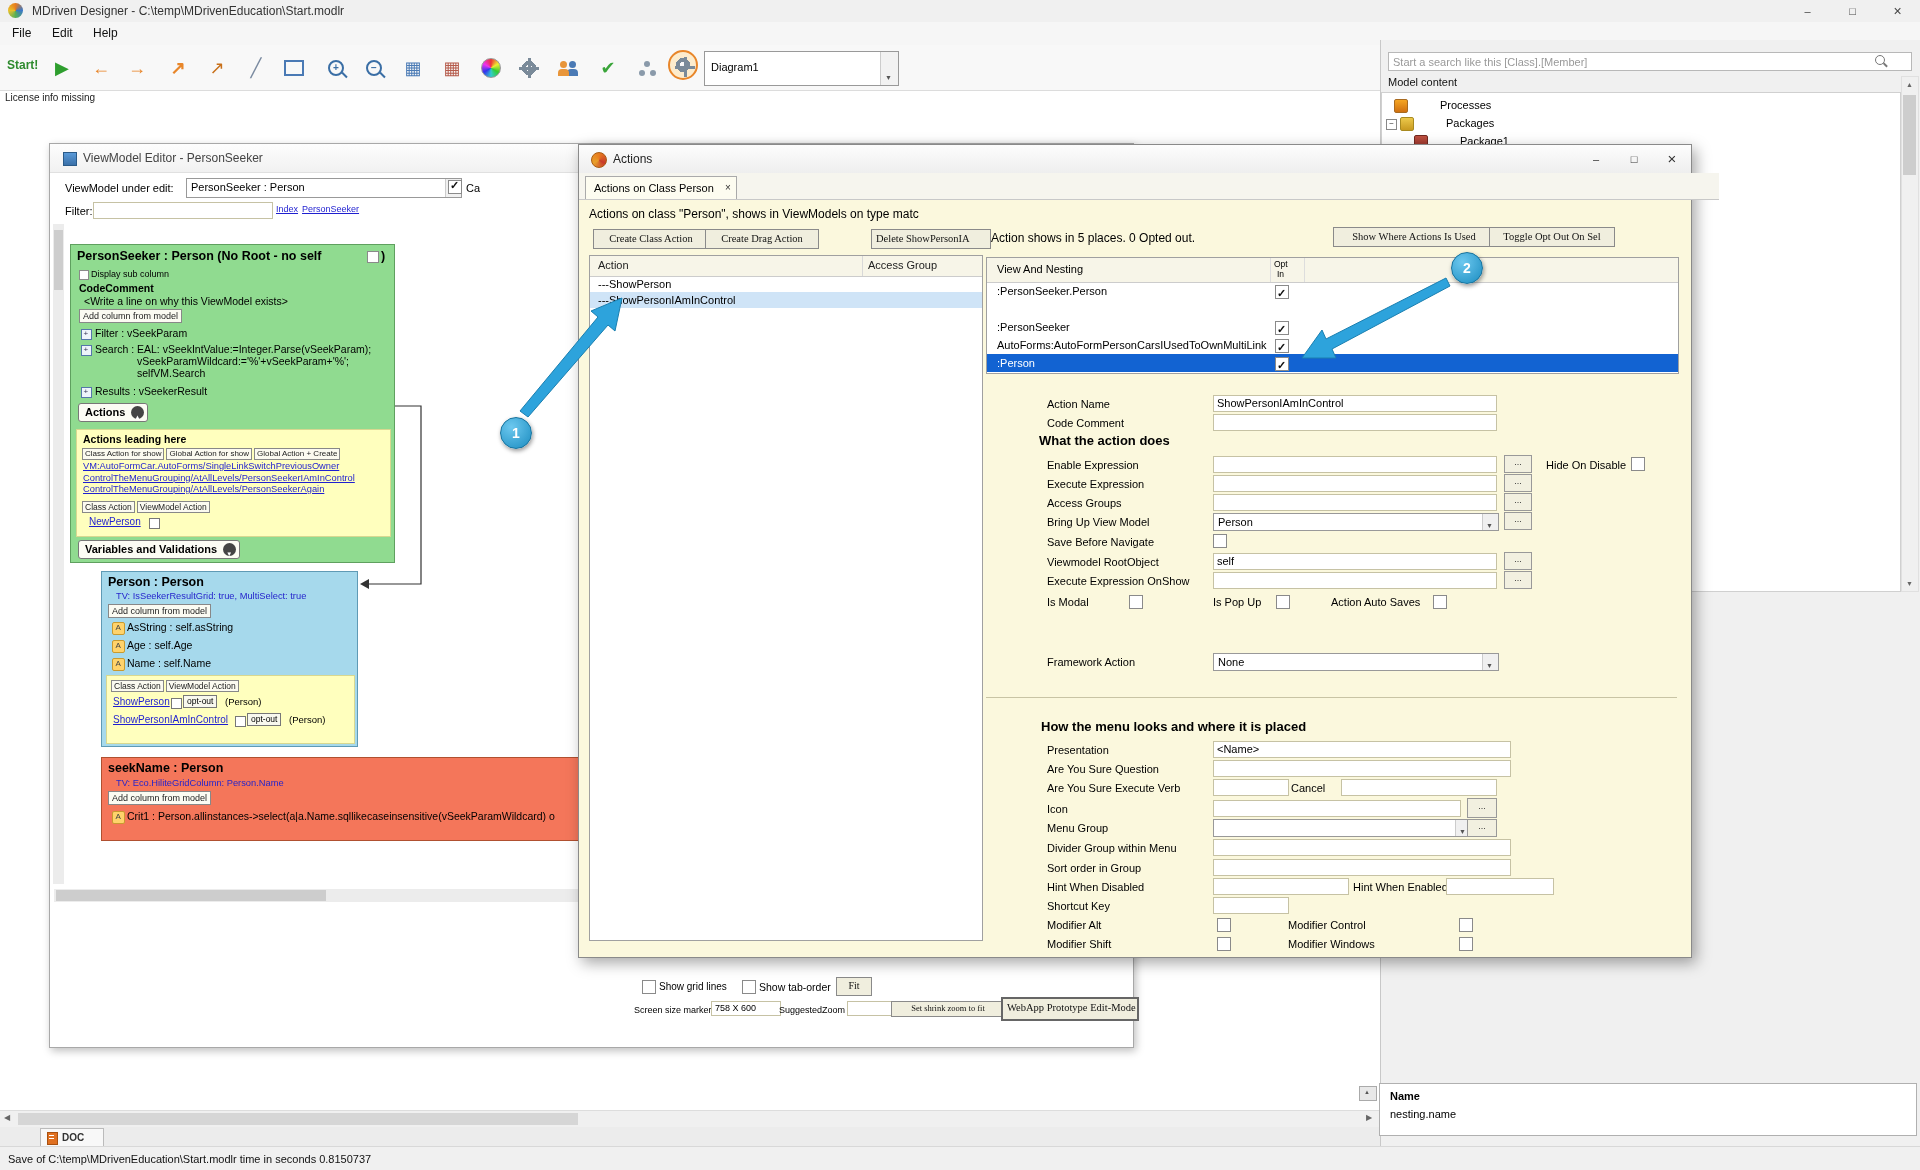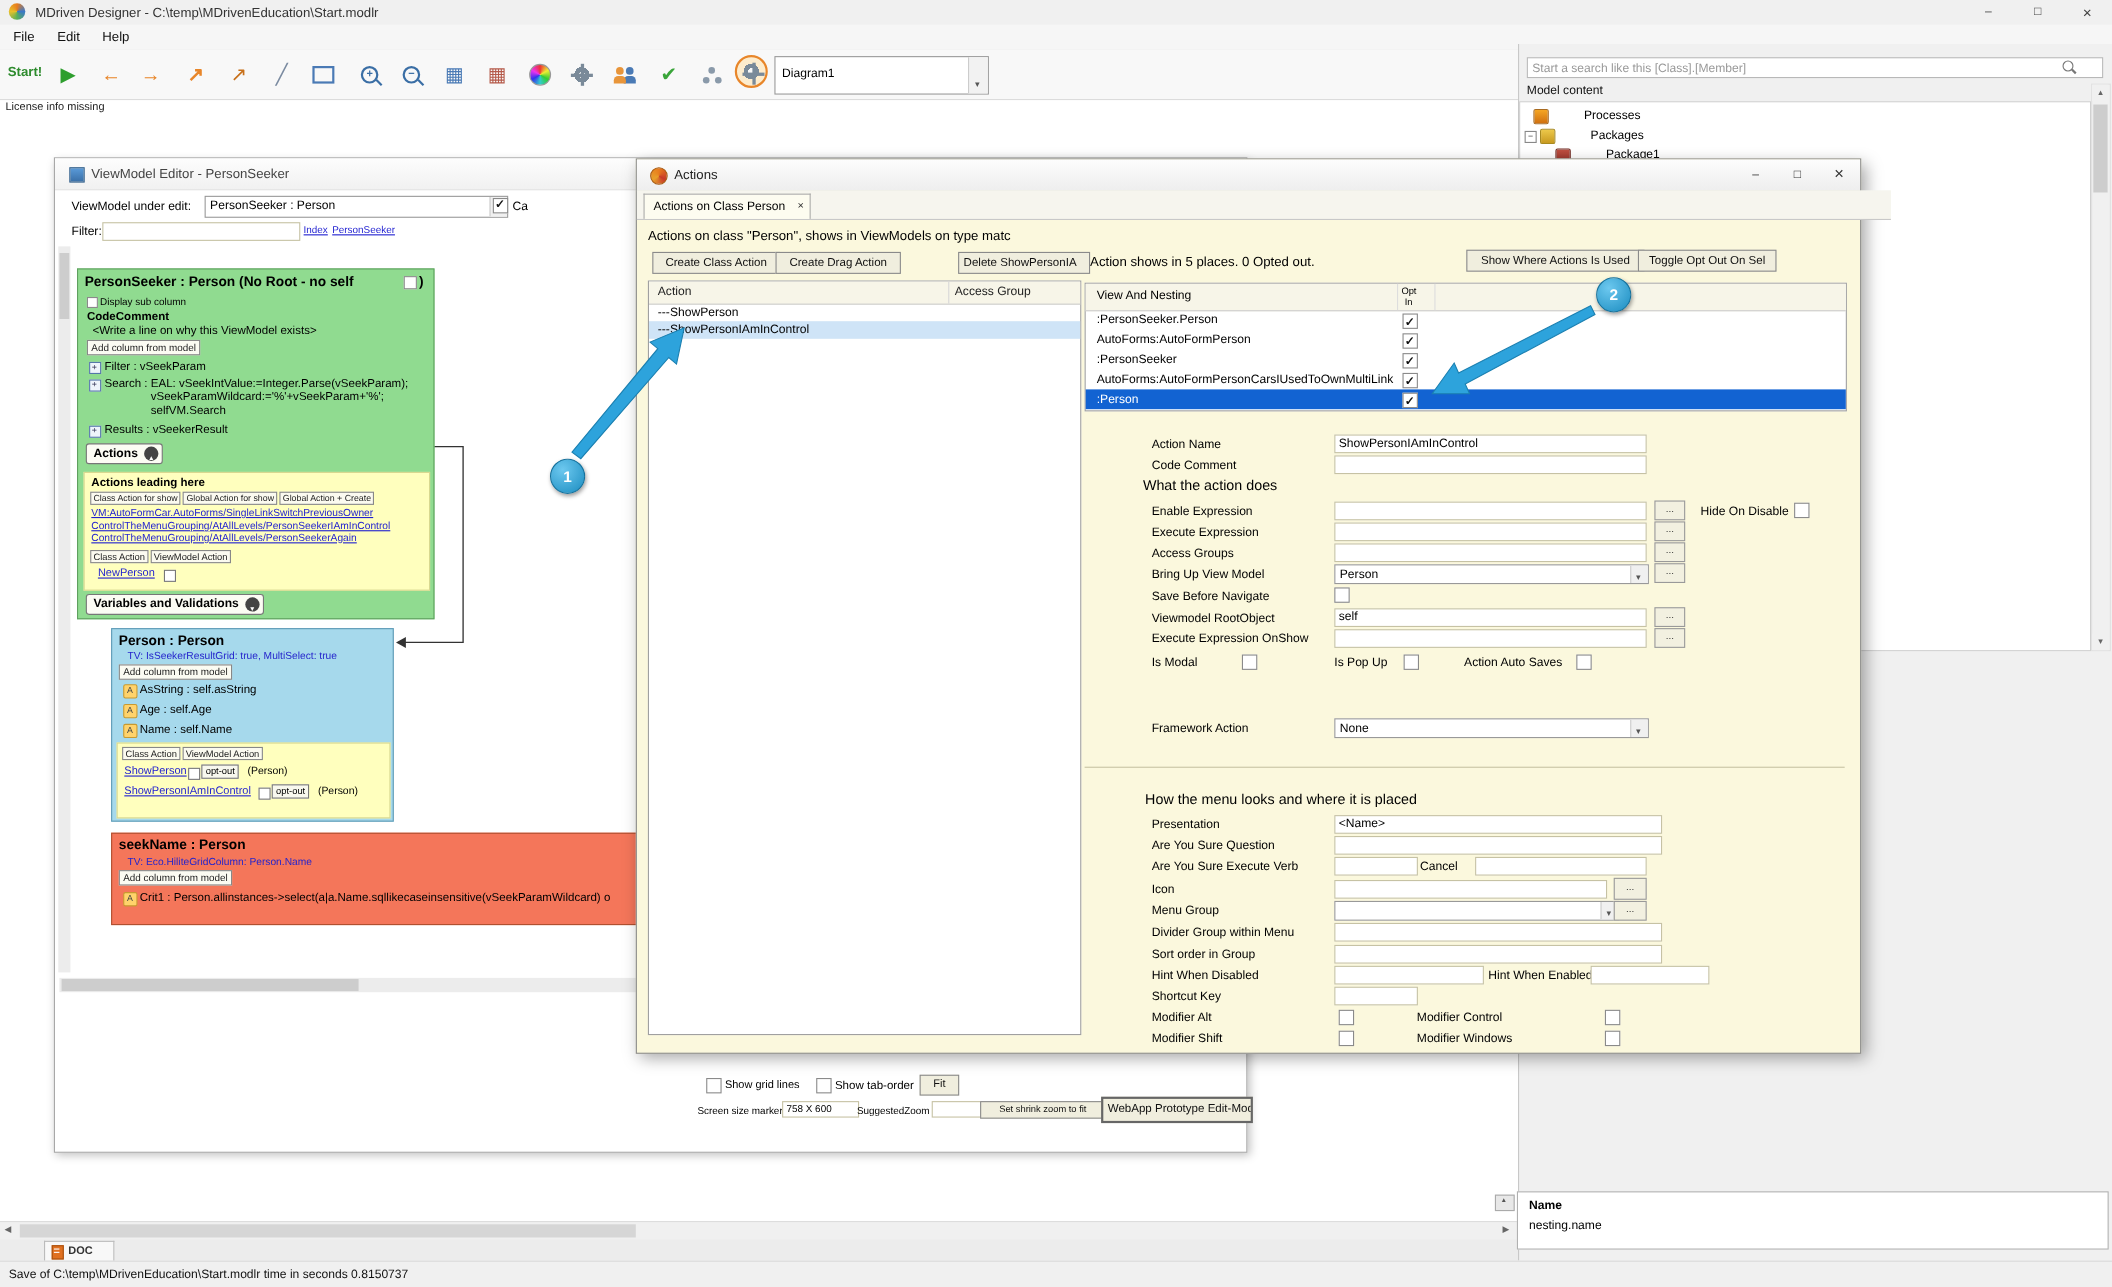--- a/index.html
+++ b/index.html
@@ -136,38 +136,38 @@
   .dwbtn{position:absolute;top:0;width:38px;height:28px;text-align:center;line-height:28px;font-size:11px;color:#333;cursor:pointer;}
   .dwbtn.wmin::after{content:"–";}
   .dwbtn.wmax::after{content:"□";}
   .dwbtn.wclose::after{content:"×";font-size:15px;}
   .dlgtabs{position:absolute;left:0;top:28px;width:100%;height:26px;background:#f6f5ee;border-bottom:1px solid #c8c8c8;padding-left:28px;}
   .dlgtab{position:absolute;left:6px;top:3px;height:22px;background:#fdfcf0;border:1px solid #aaa;border-bottom:none;
           font-size:11px;line-height:22px;padding:0 22px 0 8px;cursor:pointer;}
   .tabx{position:absolute;right:5px;top:0px;font-size:10px;color:#333;cursor:pointer;}
   .tabx::after{content:"×";}
   .btn{position:absolute;border:1px solid #8a8a8a;background:#f0eede;font-size:10.5px;text-align:center;color:#111;
-       line-height:18px;padding:0 4px;white-space:nowrap;overflow:hidden;cursor:pointer;}
+       line-height:18px;padding:0 4px;white-space:nowrap;overflow:hidden;cursor:pointer;font-family:Liberation Serif, serif;}
   .hdrtext{position:absolute;font-size:12px;white-space:nowrap;overflow:hidden;}
   .listbox{position:absolute;left:10px;top:110px;width:392px;height:684px;background:#fff;border:1px solid #a0a0a0;}
   .lhead{position:absolute;left:0;top:0;width:100%;height:20px;background:#f7f5e8;border-bottom:1px solid #ccc;}
   .lhead .hsep{position:absolute;top:0;bottom:0;width:1px;background:#d8d8d8;}
   .lcol{position:absolute;top:3px;font-size:11px;color:#222;}
   .lrow{position:absolute;left:0;width:100%;height:16px;font-size:11px;line-height:16px;cursor:pointer;}
   .lrow span{padding-left:8px;}
   .lrow.sel2{background:#cfe4f7;}
   .grid{position:absolute;left:407px;top:112px;width:691px;height:115px;background:#fff;border:1px solid #a0a0a0;}
   .ghead{position:absolute;left:0;top:0;width:100%;height:24px;background:#f7f5e8;border-bottom:1px solid #ccc;}
   .gsep{position:absolute;top:0;bottom:0;width:1px;background:#ddd;}
   .grow{position:absolute;left:0;width:100%;height:18px;font-size:11px;line-height:18px;cursor:pointer;}
   .grow .glab{position:absolute;left:10px;top:0;white-space:nowrap;}
   .grow.sel{background:#1263d2;color:#fff;}
   .gcb{top:3px;left:288px;}
   .fl{position:absolute;font-size:11px;white-space:nowrap;}
-  .fheading{position:absolute;font-size:13px;font-weight:normal;white-space:nowrap;}
+  .fheading{position:absolute;font-size:13px;font-weight:bold;white-space:nowrap;}
   .dots{position:absolute;width:26px;height:16px;border:1px solid #999;background:#f2f0e0;font-size:9px;
         text-align:center;line-height:13px;color:#333;cursor:pointer;}
   .sepline{position:absolute;height:1px;background:#c8c4a4;}
 
   
   .badge{position:absolute;width:30px;height:30px;border-radius:50%;z-index:9;
          background:radial-gradient(circle at 35% 30%,#6cc8ef,#1b8cc0);border:1px solid #15719c;
          color:#fff;font-weight:bold;font-size:14px;text-align:center;line-height:30px;
          box-shadow:1px 2px 4px rgba(0,0,0,.4);}
   #arrows{position:absolute;left:0;top:0;width:1920px;height:1170px;pointer-events:none;z-index:9;}
@@ -438,24 +438,20 @@
         <span class="fl" style="left:10px;top:5px">View And Nesting</span>
         <span class="gsep" style="left:283px"></span>
         <span class="fl" style="left:287px;top:1px;font-size:8.5px">Opt</span>
         <span class="fl" style="left:290px;top:11px;font-size:8.5px">In</span>
         <span class="gsep" style="left:317px"></span>
       </div>
       <div class="grow" style="top:24px">
         <span class="glab">:PersonSeeker.Person</span>
         <span class="cb gcb on"></span>
       </div>
-      <div class="grow" style="top:42px">
-        <span class="glab">AutoForms:AutoFormPerson</span>
-        <span class="cb gcb on"></span>
-      </div>
       <div class="grow" style="top:60px">
         <span class="glab">:PersonSeeker</span>
         <span class="cb gcb on"></span>
       </div>
       <div class="grow" style="top:78px">
         <span class="glab">AutoForms:AutoFormPersonCarsIUsedToOwnMultiLink</span>
         <span class="cb gcb on"></span>
       </div>
       <div class="grow sel" style="top:96px">
         <span class="glab">:Person</span>

